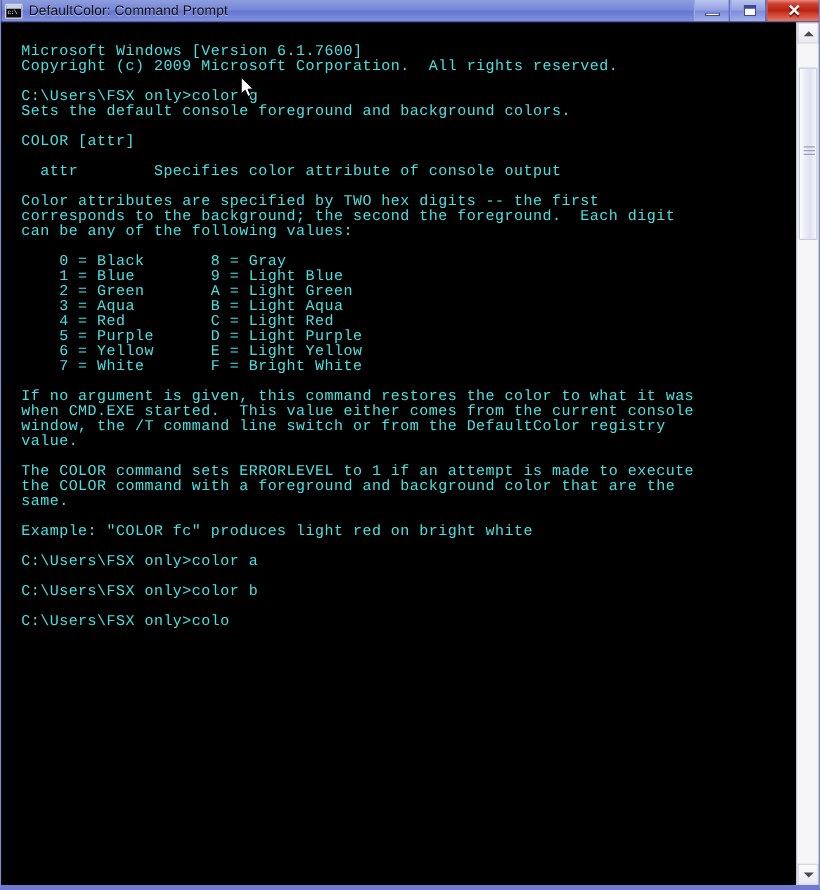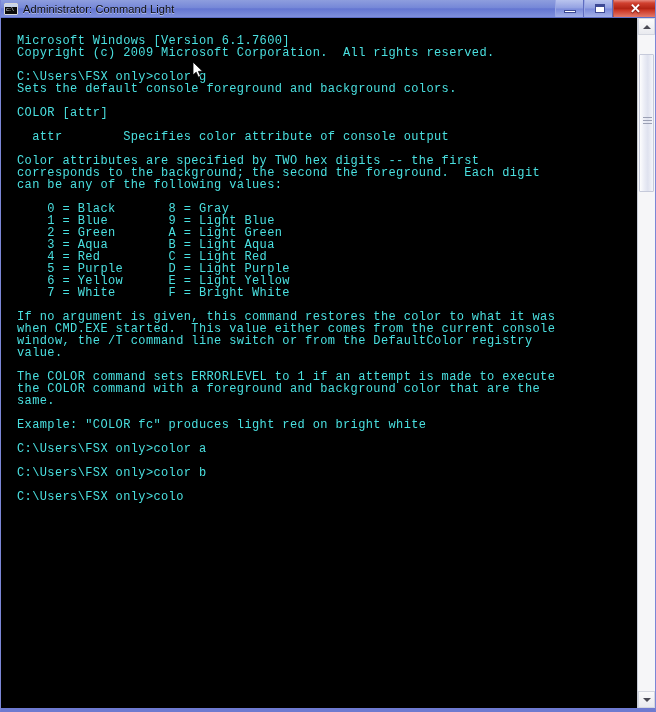--- a/index.html
+++ b/index.html
@@ -231,21 +231,21 @@
     margin-bottom: 2px;
   }
 </style>
 </head>
 <body>
 
 <div class="window">
 
   <div class="titlebar">
     <div class="title-icon"></div>
-    <div class="title-text">Administrator: Command Light</div>
+    <div class="title-text">DefaultColor: Command Prompt</div>
     <div class="win-controls">
       <div class="btn min"></div>
       <div class="btn max"></div>
       <div class="btn close">
         <span class="x">✕</span>
       </div>
     </div>
   </div>
 
   <div class="console">

